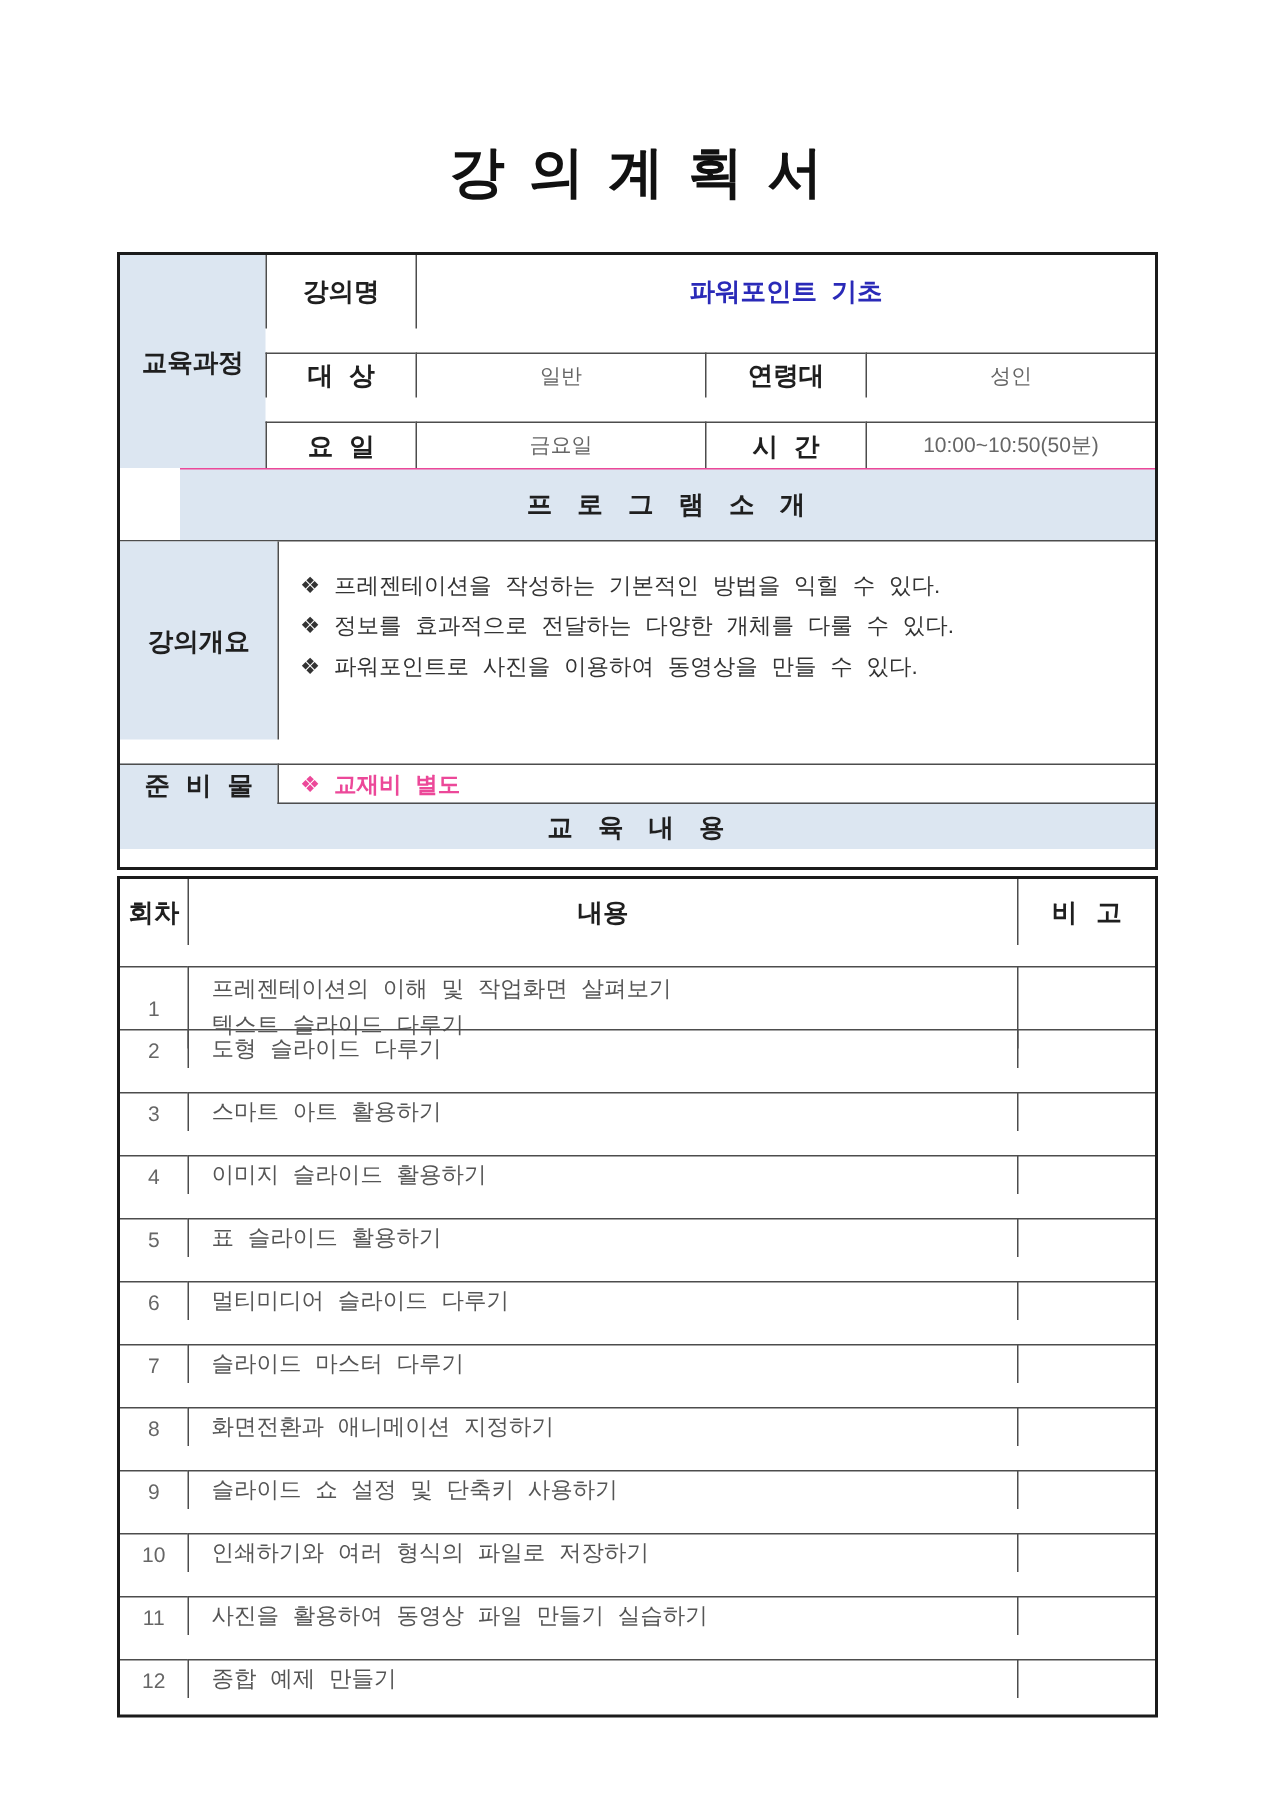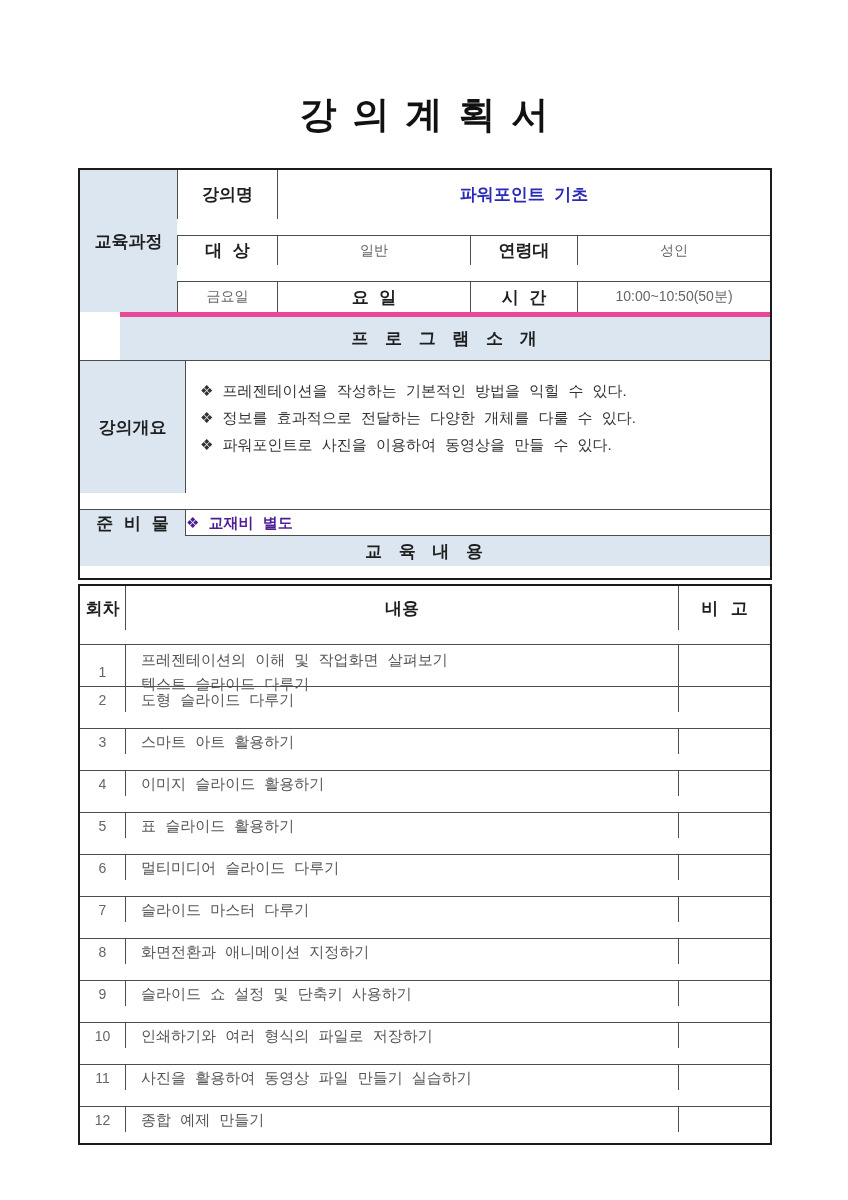--- a/index.html
+++ b/index.html
@@ -67,38 +67,38 @@
     height: 48px;
     display: flex;
     align-items: center;
     justify-content: center;
     font-size: 17px;
     font-weight: bold;
     color: #1f1f1f;
     letter-spacing: 2px;
     word-spacing: 8px;
   }
-  #intro-header { border-top: 5px solid #ec4899; margin-left: 40px; }
+  #intro-header { border-top: 1px solid #ec4899; margin-left: 40px; }
   #content-header { border-top: 1px solid #4d4d4d; height: 31px; }
 
   .section-c { grid-template-columns: 105px 1fr; grid-template-rows: 132px 43px; height: 175px; border-top: 1px solid #4d4d4d; }
   .overview-body {
     display: block;
     padding: 16px 5px 0 14px;
     font-size: 15px;
     color: #333333;
     word-spacing: 5px;
   }
   .overview-body .line { line-height: 27px; }
   .materials-val {
     justify-content: flex-start;
-    padding-left: 0;
+    padding-left: 14px;
     font-size: 15px;
     font-weight: bold;
-    color: #4c1d95;
+    color: #ec4899;
     word-spacing: 5px;
   }
 
   .section-t { grid-template-columns: 45px 553px 1fr; grid-auto-rows: 42px; height: 100%; }
   .row-h { height: 44px; }
   .row-tall { height: 55px; }
   .th-cell { font-size: 17px; font-weight: bold; color: #1f1f1f; word-spacing: 8px; }
   .num-cell { font-size: 14px; color: #666666; }
   .content-cell {
     justify-content: flex-start;
@@ -125,22 +125,22 @@
       <div class="cell blue-bg lbl span-rows">교육과정</div>
 
       <div class="cell bl lbl">강의명</div>
       <div class="cell bl blue-text lecture-title-cell">파워포인트 기초</div>
 
       <div class="cell bl bt lbl">대  상</div>
       <div class="cell bl bt val">일반</div>
       <div class="cell bl bt lbl">연령대</div>
       <div class="cell bl bt val">성인</div>
 
+      <div class="cell bl bt lbl">요  일</div>
       <div class="cell bl bt val">금요일</div>
-      <div class="cell bl bt lbl">요  일</div>
       <div class="cell bl bt lbl">시  간</div>
       <div class="cell bl bt val">10:00~10:50(50분)</div>
     </div>
 
     <div class="band-header blue-bg" id="intro-header">프 로 그 램 소 개</div>
 
     <div class="grid section-c">
       <div class="cell blue-bg lbl">강의개요</div>
       <div class="cell bl overview-body">
         <div class="line">❖ 프레젠테이션을 작성하는 기본적인 방법을 익힐 수 있다.</div>

